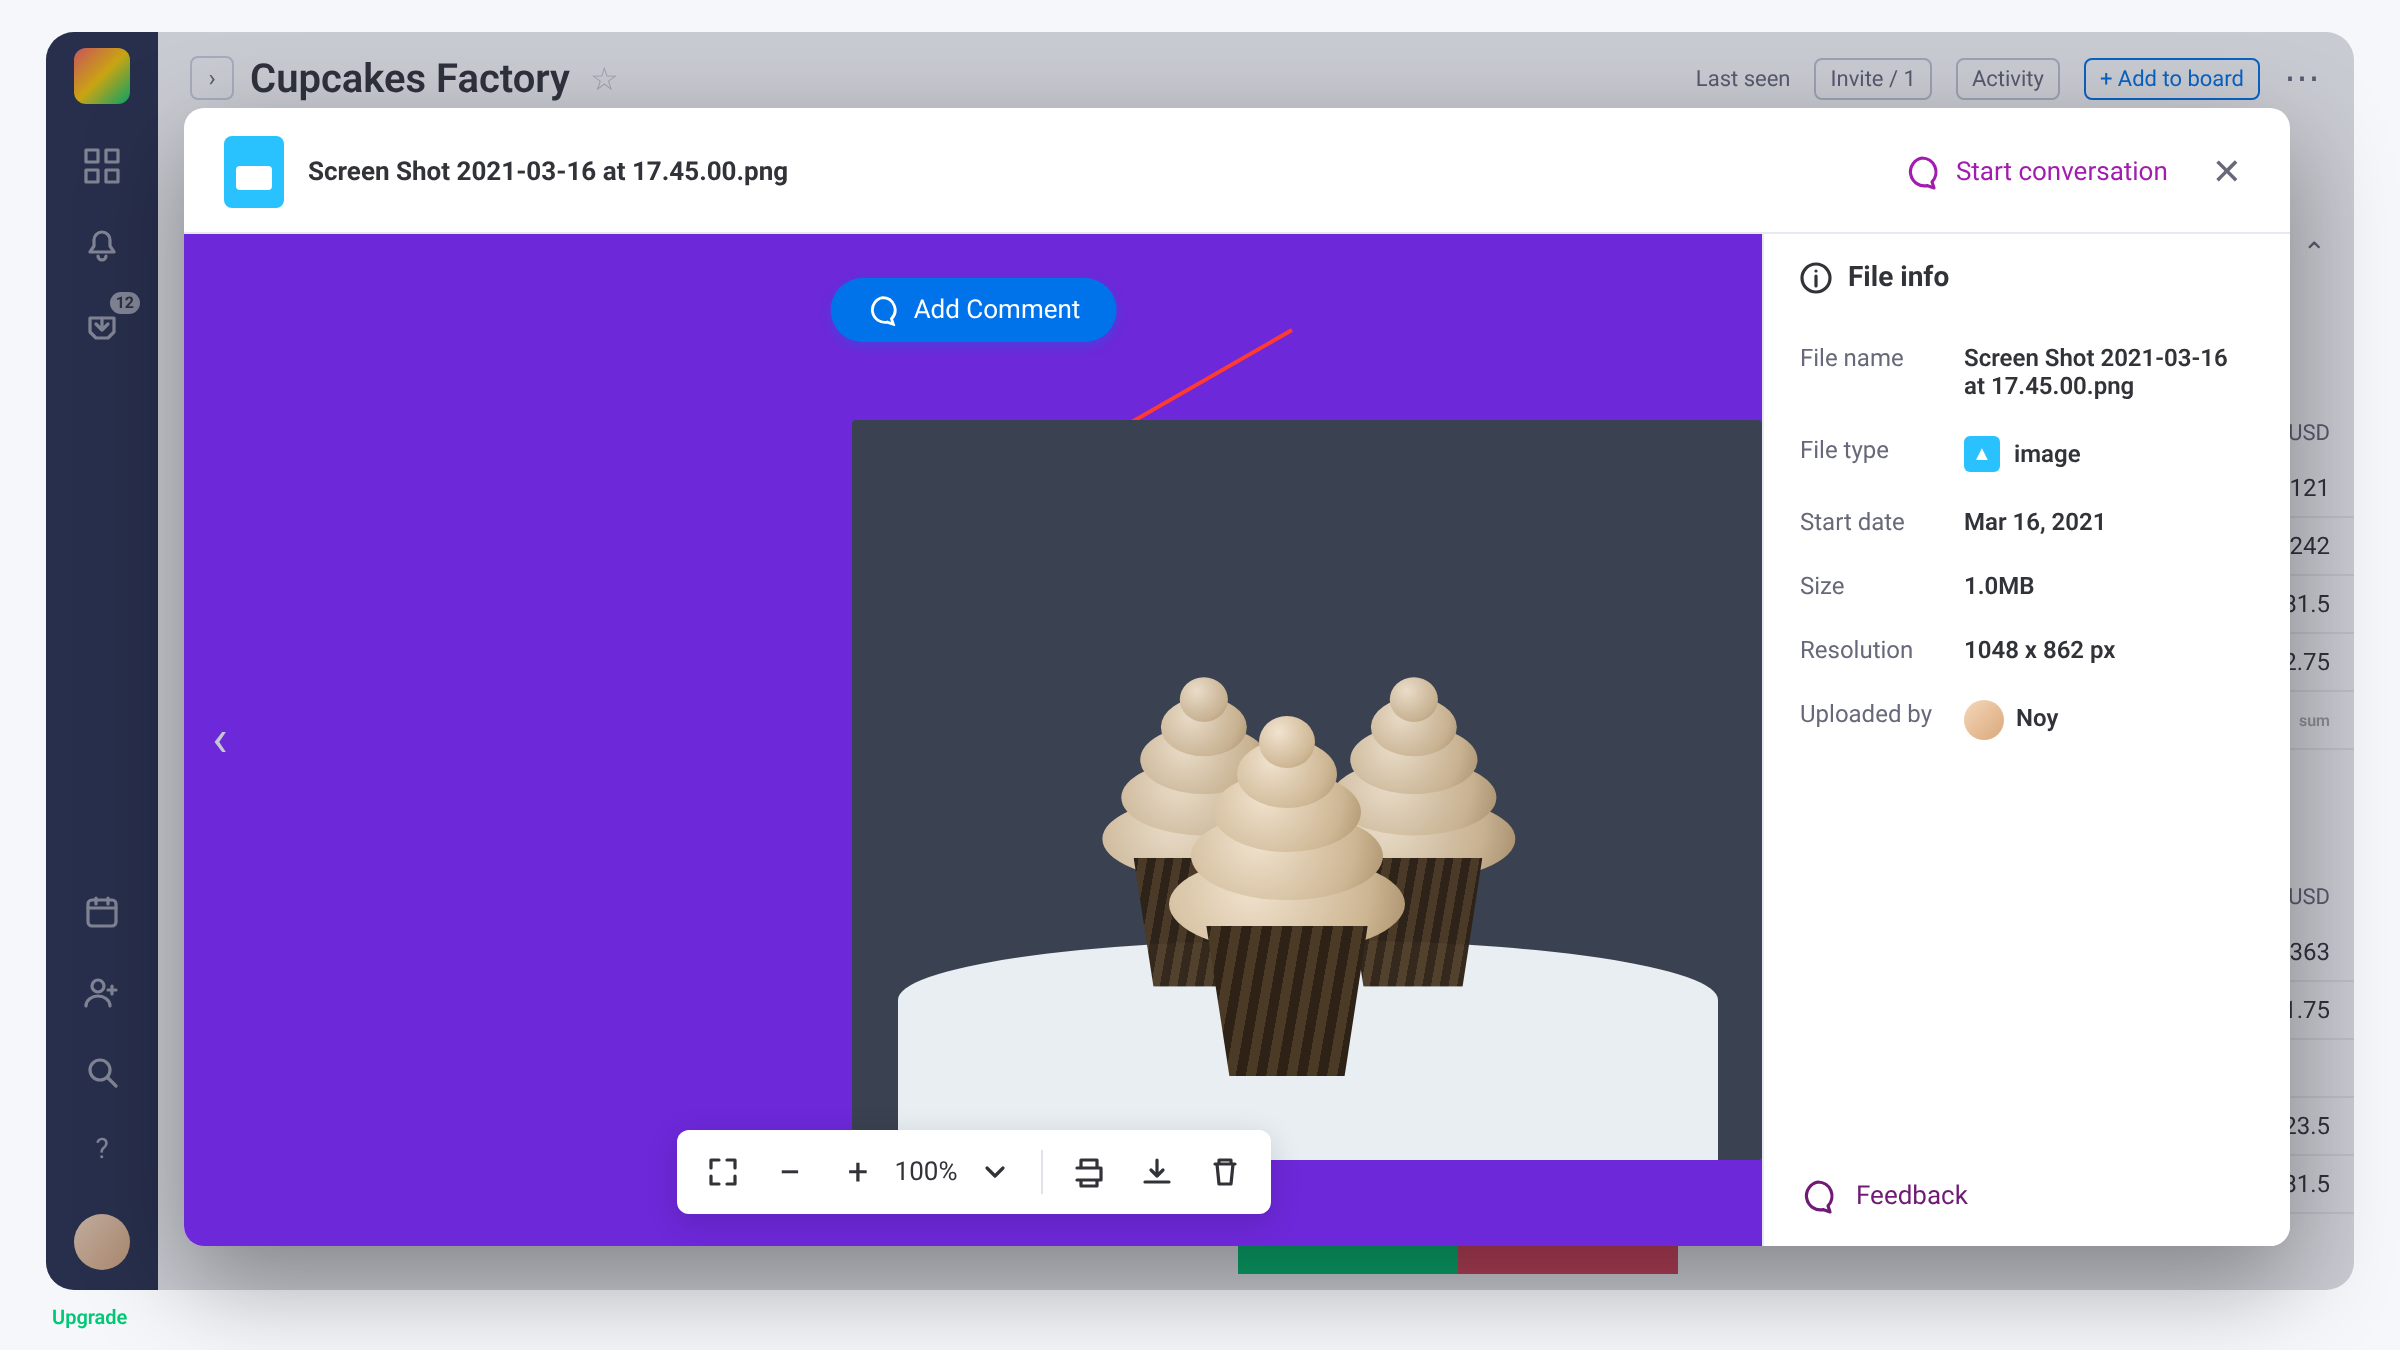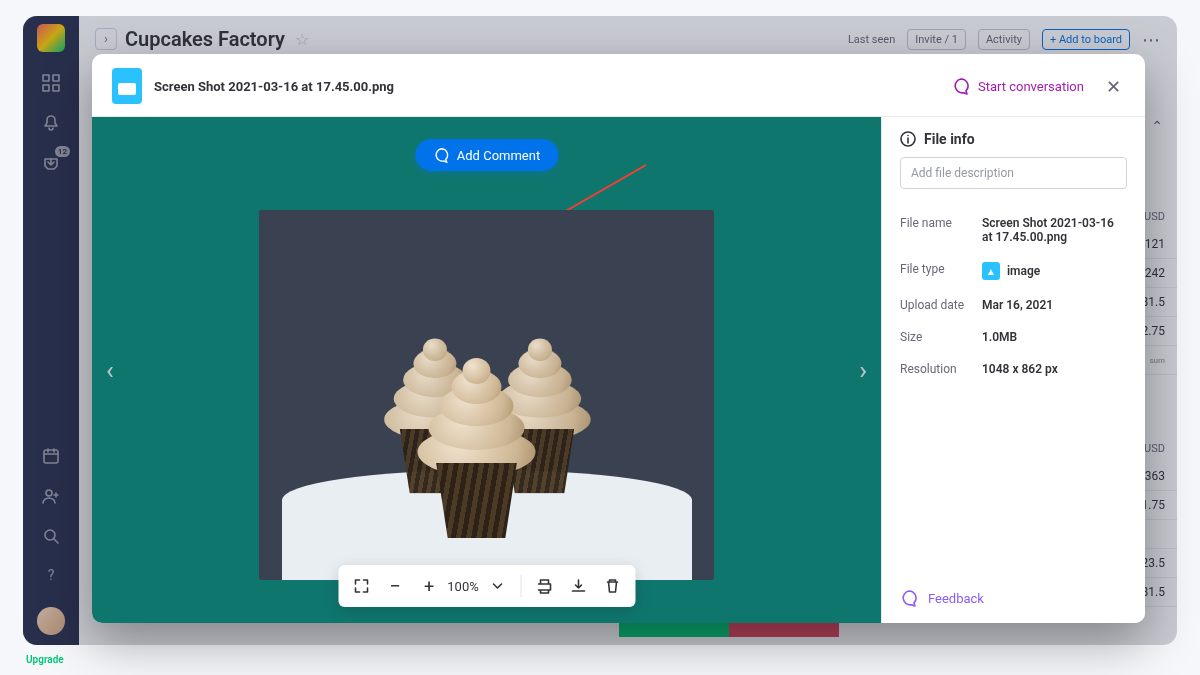--- a/index.html
+++ b/index.html
@@ -44,21 +44,21 @@
 .file-ico::after { content:""; position:absolute; bottom:9px; left:6px; width:18px; height:12px; background:#fff; -webkit-mask:radial-gradient(circle at 30% 40%,#000 3px,transparent 3px),linear-gradient(#000,#000); mask:none; border-radius:2px; }
 .file-ico .glyph { position:absolute; bottom:7px; left:5px; color:#29c2ff; font-size:14px; font-weight:700; }
 .titleblk .fname { font-size:13px; font-weight:700; color:#323338; }
 .titleblk .crumbs { font-size:12px; color:#676879; margin-top:2px; }
 .titleblk .crumbs .sep { margin:0 5px; color:#b7bac5; }
 .modal-head .right { margin-left:auto; display:flex; align-items:center; gap:18px; }
 .conv { display:flex; align-items:center; gap:8px; color:#a21caf; font-size:13px; cursor:pointer; }
 .closex { font-size:18px; color:#676879; cursor:pointer; padding:4px; }
 
 .modal-body { flex:1; display:flex; border-top:1px solid #e6e9ef; }
-.viewer { flex:1; position:relative; background:#0f766e; display:flex; align-items:center; justify-content:center; }
+.viewer { flex:1; position:relative; background:#6d28d9; display:flex; align-items:center; justify-content:flex-end; }
 .addc { position:absolute; top:22px; left:50%; transform:translateX(-50%); background:#0073ea; color:#fff; font-size:13px; border:none; border-radius:18px; padding:8px 18px; display:flex; align-items:center; gap:8px; cursor:pointer; box-shadow:0 2px 6px rgba(0,115,234,.3); }
 .arrow { position:absolute; top:46px; left:54%; width:130px; height:80px; pointer-events:none; }
 .arrow svg { overflow:visible; }
 .navchev { position:absolute; top:50%; transform:translateY(-50%); font-size:26px; color:#c5c7d0; cursor:pointer; padding:8px; }
 .navchev.l { left:6px; }
 .navchev.r { right:6px; }
 .imgframe { width:455px; height:370px; margin-top:50px; background:#3a4150; border-radius:2px; position:relative; overflow:hidden; display:flex; align-items:flex-end; justify-content:center; }
 .plate { position:absolute; bottom:-10px; width:410px; height:120px; background:#e8eef2; border-radius:50% 50% 8px 8px / 30px 30px 8px 8px; }
 .cupcake { position:relative; width:125px; height:180px; margin:0 -10px 42px -10px; }
 .cup { position:absolute; bottom:0; left:50%; transform:translateX(-50%); width:96px; height:75px; background:repeating-linear-gradient(100deg,#4b3a26 0 5px,#2e2216 5px 10px); clip-path:polygon(8% 0,92% 0,80% 100%,20% 100%); border-radius:0 0 20px 20px; }
@@ -79,21 +79,21 @@
 .sidepanel { width:264px; border-left:1px solid #e6e9ef; background:#fff; display:flex; flex-direction:column; }
 .sp-head { display:flex; align-items:center; gap:8px; padding:14px 18px 10px; font-size:14px; font-weight:700; color:#323338; }
 .descbox { margin:0 18px 12px; border:1px solid #d0d4e4; border-radius:4px; padding:8px 10px; font-size:12px; color:#9699a6; }
 .meta { padding:6px 18px 0; }
 .mrow { display:flex; padding:9px 0; font-size:12px; }
 .mrow .k { width:82px; color:#676879; }
 .mrow .v { flex:1; color:#323338; font-weight:600; }
 .mrow .ft { display:inline-flex; align-items:center; gap:7px; }
 .ftico { width:18px; height:18px; background:#29c2ff; border-radius:3px; display:inline-flex; align-items:center; justify-content:center; color:#fff; font-size:10px; }
 .up-av { width:20px; height:20px; border-radius:50%; background:linear-gradient(135deg,#f5d7b9,#d9a87c); display:inline-block; vertical-align:middle; margin-right:6px; }
-.feedback { margin-top:auto; padding:16px 18px; display:flex; align-items:center; gap:10px; color:#8b5cf6; font-size:13px; cursor:pointer; }
+.feedback { margin-top:auto; padding:16px 18px; display:flex; align-items:center; gap:10px; color:#701a75; font-size:13px; cursor:pointer; }
 
 svg { display:block; }
 .istroke { stroke:currentColor; stroke-width:1.6; fill:none; stroke-linecap:round; stroke-linejoin:round; }
 </style>
 </head>
 <body>
 
 <div class="app-bg">
   <div class="leftbar">
     <div class="logo"></div>
@@ -288,44 +288,47 @@
     </div>
 
     <div class="sidepanel">
       <div class="sp-head">
         <svg width="16" height="16" viewBox="0 0 16 16">
             <circle class="istroke" cx="8" cy="8" r="7"></circle>
             <path class="istroke" d="M8 7v5M8 4.5v.01"></path>
           </svg>
         <span>File info</span>
       </div>
-      <div class="descbox">Add file description</div>
       <div class="meta">
         <div class="mrow">
             <div class="k">File name</div>
             <div class="v">Screen Shot 2021-03-16 at 17.45.00.png</div>
           </div>
         <div class="mrow">
             <div class="k">File type</div>
             <div class="v"><span class="ft">
                 <span class="ftico">▲</span>
                 <span>image</span>
               </span></div>
           </div>
         <div class="mrow">
-            <div class="k">Upload date</div>
+            <div class="k">Start date</div>
             <div class="v">Mar 16, 2021</div>
           </div>
         <div class="mrow">
             <div class="k">Size</div>
             <div class="v">1.0MB</div>
           </div>
         <div class="mrow">
             <div class="k">Resolution</div>
             <div class="v">1048 x 862 px</div>
+          </div>
+        <div class="mrow">
+            <div class="k">Uploaded by</div>
+            <div class="v"><span class="up-av"></span><span>Noy</span></div>
           </div>
       </div>
       <div class="feedback">
         <svg width="18" height="18" viewBox="0 0 18 18">
             <path class="istroke" d="M9 2a7 7 0 0 1 5 11.9L15 17l-3.5-1.2A7 7 0 1 1 9 2z"></path>
           </svg>
         <span>Feedback</span>
       </div>
     </div>
   </div>

